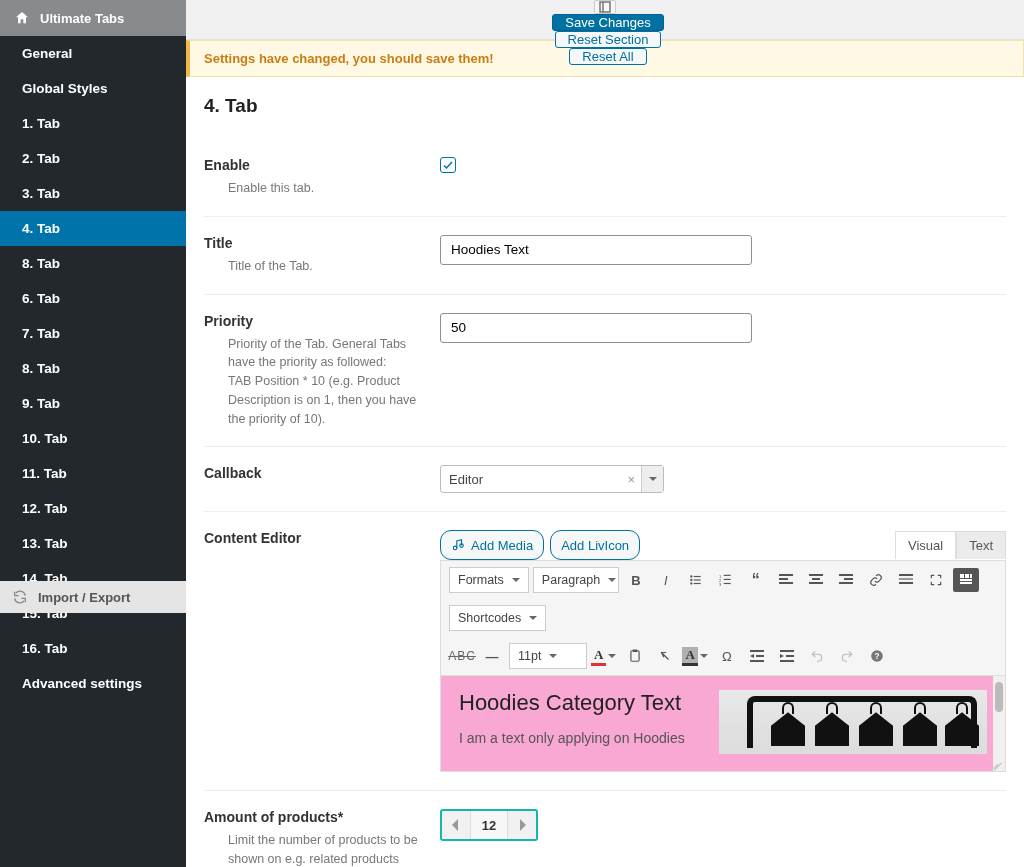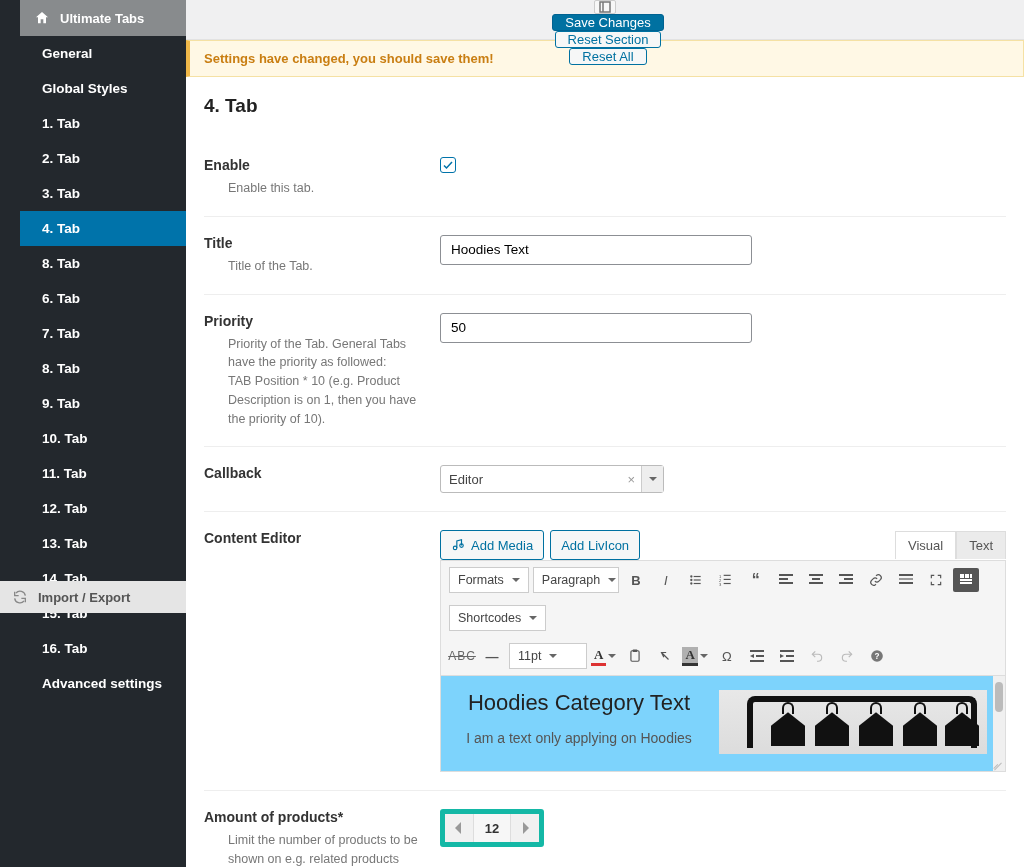--- a/index.html
+++ b/index.html
@@ -1,18 +1,18 @@
 <!DOCTYPE html>
 <html><head>
 <meta charset="utf-8">
 <style>
   * { box-sizing: border-box; margin: 0; padding: 0; }
   html, body { width: 1024px; height: 867px; font-family: -apple-system, "Helvetica Neue", Arial, sans-serif; font-size: 13px; color: #333; background:#f0f0f1; overflow:hidden;}
   
-  #sidebar { position:absolute; left:0; top:0; width:208px; height:867px; background:#23282d;padding-left:20px;}
+  #sidebar { position:absolute; left:0; top:0; width:208px; height:867px; background:#23282d;}
   .side-header { height:36px; background:#888b8d; color:#fff; display:flex; align-items:center; padding:0 14px; font-weight:600;}
   .side-header svg { margin-right:10px; }
   .menu { list-style:none; }
   .menu li { color:#fff; padding:10px 22px; font-size:13.5px; font-weight:600; cursor:pointer; position:relative;}
   .menu li.active { background:#0073aa; }
   .menu li.active::after{
     content:""; position:absolute; right:-1px; top:50%; transform:translateY(-50%);
     border:6px solid transparent; border-right-color:#f0f0f1;
   }
   .import-row{ position:absolute; left:0; width:186px; background:#e5e5e5; color:#555; display:flex; align-items:center; padding:8px 12px; font-weight:600; height:32px;}
@@ -38,53 +38,53 @@
   input.text { width:312px; height:30px; border:1px solid #8c8f94; border-radius:3px; padding:0 10px; font-size:13.5px; background:#fff;}
   .checkbox{ width:16px; height:16px; border:1px solid #0073aa; border-radius:3px; display:inline-flex; align-items:center; justify-content:center; color:#0073aa; font-size:12px;}
   .select-wrap{ width:224px; height:28px; border:1px solid #bbb; border-radius:3px; display:flex; align-items:center; background:#fff; position:relative;}
   .select-wrap .val{ flex:1; padding:0 8px; color:#444;}
   .select-wrap .clear{ color:#999; padding:0 6px; font-family:Arial;}
   .select-wrap .caret{ width:22px; border-left:1px solid #ccc; background:#eee; height:100%; display:flex; align-items:center; justify-content:center;}
   .caret::after{content:""; border:4px solid transparent; border-top-color:#666; margin-top:4px;}
   
   .editor-wrap{ }
   .editor-top{ display:flex; align-items:center; margin-bottom:0;}
-  .editor-btn{ border:1px solid #0071a1; color:#0071a1; background:#f6f7f7; height:30px; padding:0 10px; border-radius:3px; display:inline-flex; align-items:center; margin-right:6px; font-size:13px;}
+  .editor-btn{ border:1px solid #0071a1; color:#0071a1; background:#f6f7f7; height:30px; padding:0 10px; border-radius:11px; display:inline-flex; align-items:center; margin-right:6px; font-size:13px;}
   .editor-btn svg{margin-right:6px;}
   .editor-tabs{ margin-left:auto; display:flex;}
   .etab{ border:1px solid #ddd; background:#fff; padding:6px 12px; font-size:13px; border-bottom:none; color:#555;}
   .etab.inactive{ background:#ebebeb;}
   .toolbar{ background:#f5f5f5; border:1px solid #ddd; padding:6px 8px; display:flex; flex-wrap:wrap; gap:6px 4px; align-items:center;}
   .tb-drop{ border:1px solid #ccc; background:#fff; height:24px; display:inline-flex; align-items:center; padding:12px 8px; font-size:12.5px; color:#444; cursor:pointer;}
   .tb-drop::after{content:""; margin-left:8px; border:4px solid transparent; border-top-color:#666; transform:translateY(2px);}
   .tb-icon{ width:26px; height:24px; display:inline-flex; align-items:center; justify-content:center; color:#555;}
   .tb-icon.boxed{ background:#555; color:#fff; border-radius:2px;}
   .fontcolor{ display:inline-flex; align-items:center;}
   .fontcolor .A{ border-bottom:3px solid #d33; padding:0 3px; font-weight:700; font-family:Georgia; color:#333;}
   .fontcolor .dd{ width:12px; height:24px; display:inline-flex; align-items:center; justify-content:center;}
   .fontcolor .dd::after{content:""; border:4px solid transparent; border-top-color:#666; transform:translateY(2px);}
   .bgcolor .A{ background:#b0b0b0; border-bottom:3px solid #333;}
-  .editor-body{ border:1px solid #ddd; border-top:none; height:96px; position:relative; overflow:hidden; background:#7dd3fc;text-align:center;}
+  .editor-body{ border:1px solid #ddd; border-top:none; height:96px; position:relative; overflow:hidden; background:#f9a8d4;}
   .editor-scroll{ position:absolute; right:0; top:0; bottom:0; width:12px; background:#f0f0f0;}
   .editor-scroll .thumb{ position:absolute; top:6px; width:8px; left:2px; height:30px; background:#bbb; border-radius:4px;}
   .editor-content{ padding:14px 18px; display:flex; gap:20px;}
   .editor-content h3{ font-size:22px; font-weight:400; color:#222; margin-bottom:12px;}
   .editor-content p{ color:#555; font-size:14px; line-height:1.5;}
   .thumb-img{ width:268px; height:64px; background:linear-gradient(#e8e8e8,#dcdcdc); position:relative; overflow:hidden;}
   .rack{position:absolute; left:28px; right:10px; top:6px; height:52px; border:6px solid #111; border-bottom:none; border-radius:8px 8px 0 0;}
   .hanger{position:absolute; top:20px; width:34px; height:36px; }
   .hanger::before{content:""; position:absolute; top:-8px; left:50%; transform:translateX(-50%); width:8px; height:10px; border:2px solid #111; border-bottom:none; border-radius:6px 6px 0 0;}
   .hanger::after{content:""; position:absolute; top:2px; left:0; right:0; bottom:0; background:#111; clip-path:polygon(50% 0,100% 40%,100% 100%,0 100%,0 40%);}
   .h1{left:52px;} .h2{left:96px;} .h3{left:140px;} .h4{left:184px;} .h5{left:226px;}
   .resize-grip{ position:absolute; right:2px; bottom:2px; width:12px; height:12px;}
   .resize-grip::before,.resize-grip::after{content:"";position:absolute;background:#bbb;height:1px;}
   .resize-grip::before{width:10px; right:0; bottom:2px; transform:rotate(-45deg);}
   .resize-grip::after{width:6px; right:0; bottom:2px; transform:rotate(-45deg) translate(-3px,-3px);}
   
-  .stepper{ display:inline-flex; border:5px solid #14b8a6; border-radius:3px; overflow:hidden;}
+  .stepper{ display:inline-flex; border:2px solid #14b8a6; border-radius:3px; overflow:hidden;}
   .stepper button{ width:28px; height:28px; border:none; background:#f1f1f1; color:#888; cursor:pointer; display:flex; align-items:center; justify-content:center;}
   .stepper .val{ width:38px; display:flex; align-items:center; justify-content:center; font-weight:600; background:#f7f7f7; border-left:1px solid #ddd; border-right:1px solid #ddd;}
   .abc{ font-size:12px; letter-spacing:1px; text-decoration:line-through; color:#666;}
 </style>
 </head>
 <body>
 
 <div id="sidebar">
   <div class="side-header">
     <svg width="16" height="16" viewBox="0 0 24 24" fill="#fff">

